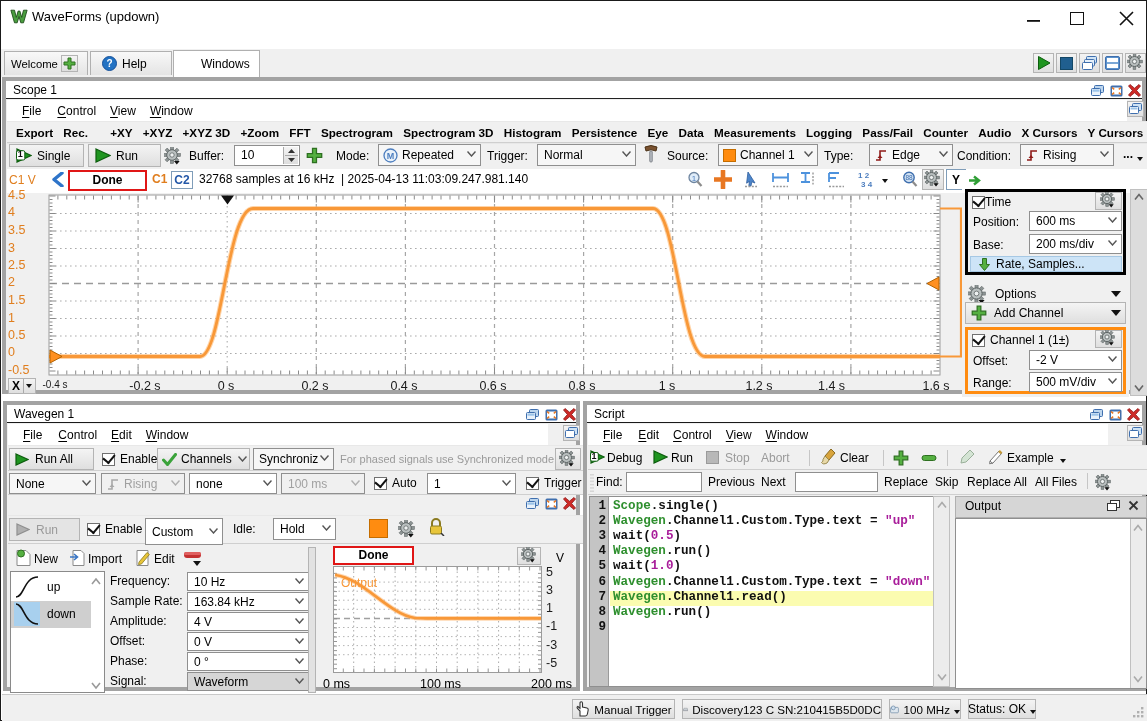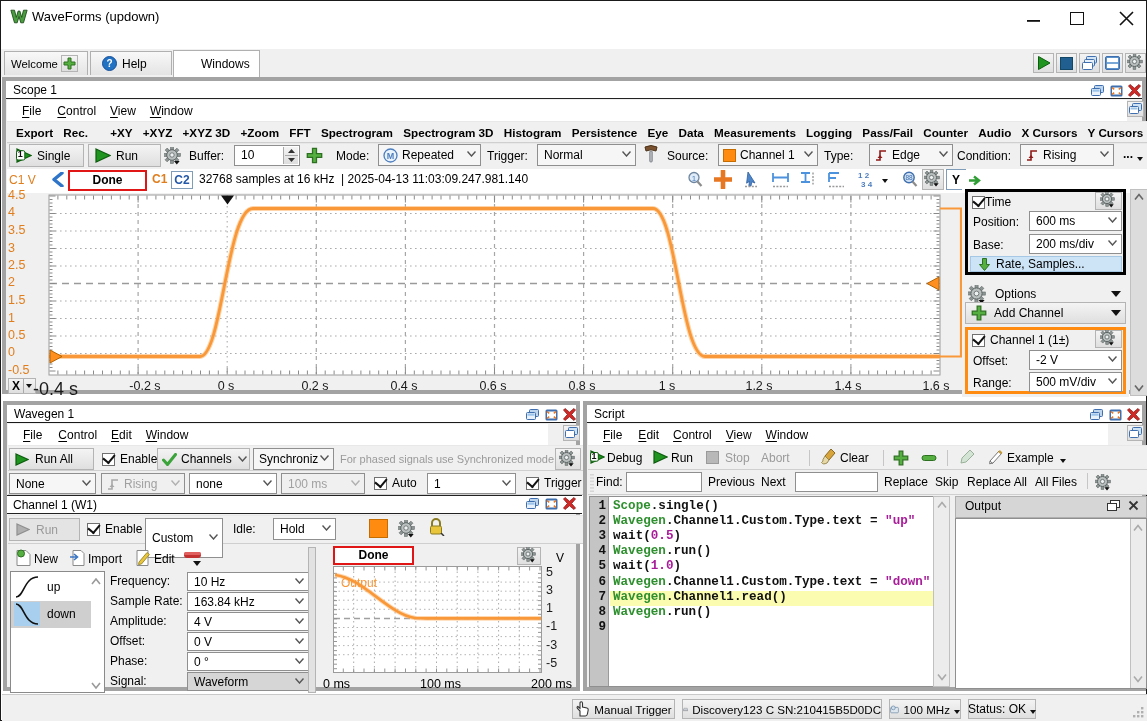--- a/index.html
+++ b/index.html
@@ -367,30 +367,30 @@
       <div class="abs" style="left:2px;top:212px;width:30px;color:#e07e1e;font-size:12.5px">1.5</div>
       <div class="abs" style="left:2px;top:230px;width:30px;color:#e07e1e;font-size:12.5px">1</div>
       <div class="abs" style="left:2px;top:247px;width:30px;color:#e07e1e;font-size:12.5px">0.5</div>
       <div class="abs" style="left:2px;top:264px;width:30px;color:#e07e1e;font-size:12.5px">0</div>
       <div class="abs" style="left:2px;top:282px;width:30px;color:#e07e1e;font-size:12.5px">-0.5</div>
       <div class="abs btn" style="left:2px;top:297px;width:28px;height:16px;padding:0">
         <b style="font-size:12px">X</b>
         <span style="width:1px;height:14px;background:#aaa;margin:0 2px 0 3px"></span>
         <span class="caret-d" style="border-top-width:4px;border-left-width:3.5px;border-right-width:3.5px"></span>
       </div>
-      <div class="abs" style="left:27px;top:298px;width:60px;text-align:left;font-size:18px;color:#1a1a1a">-0.4 s</div>
+      <div class="abs" style="left:19px;top:298px;width:60px;text-align:center;font-size:10px;color:#1a1a1a">-0.4 s</div>
       <div class="abs" style="left:109px;top:298px;width:60px;text-align:center;font-size:12.5px;color:#1a1a1a">-0.2 s</div>
       <div class="abs" style="left:190px;top:298px;width:60px;text-align:center;font-size:12.5px;color:#1a1a1a">0 s</div>
       <div class="abs" style="left:279px;top:298px;width:60px;text-align:center;font-size:12.5px;color:#1a1a1a">0.2 s</div>
       <div class="abs" style="left:368px;top:298px;width:60px;text-align:center;font-size:12.5px;color:#1a1a1a">0.4 s</div>
       <div class="abs" style="left:457px;top:298px;width:60px;text-align:center;font-size:12.5px;color:#1a1a1a">0.6 s</div>
       <div class="abs" style="left:546px;top:298px;width:60px;text-align:center;font-size:12.5px;color:#1a1a1a">0.8 s</div>
       <div class="abs" style="left:631px;top:298px;width:60px;text-align:center;font-size:12.5px;color:#1a1a1a">1 s</div>
       <div class="abs" style="left:723px;top:298px;width:60px;text-align:center;font-size:12.5px;color:#1a1a1a">1.2 s</div>
-      <div class="abs" style="left:812px;top:298px;width:60px;text-align:center;font-size:12.5px;color:#1a1a1a">1.4 s</div>
+      <div class="abs" style="left:812px;top:298px;width:60px;text-align:left;font-size:12.5px;color:#1a1a1a">1.4 s</div>
       <div class="abs" style="left:900px;top:298px;width:60px;text-align:center;font-size:12.5px;color:#1a1a1a">1.6 s</div>
       <div class="abs" style="left:956px;top:89px;width:167px;height:227px;background:#f0f0f0"></div>
       <div class="abs" style="left:956px;top:89px;width:167px;height:23px;background:#fff"></div>
       <svg class="abs" style="left:962px;top:94px" width="15" height="11" viewBox="0 0 15 11">
         <path d="M1,5.5 h8 M6,1.5 l5,4 l-5,4" fill="none" stroke="#2f9e35" stroke-width="2.4"></path>
       </svg>
       <div class="abs" style="left:1124px;top:108px;width:18px;height:207px;background:#dcdcdc;border:1px solid #c0c0c0"></div>
       <svg class="abs" style="left:1128px;top:112px" width="10" height="8" viewBox="0 0 10 8">
         <path d="M1,6.5 L5,1.5 L9,6.5" fill="none" stroke="#666" stroke-width="1.6"></path>
       </svg>
@@ -629,23 +629,20 @@
         <span class="cv">
           <svg width="9" height="6" viewBox="0 0 9 6">
             <path d="M0.5,0.5 L4.5,5 L8.5,0.5" fill="none" stroke="#555" stroke-width="1.4"></path>
           </svg>
         </span>
       </div>
       <div class="abs row" style="left:519px;top:71px;gap:5px">
         <span class="chk c"></span>
         <span style="font-size:12px">Trigger</span>
       </div>
-      <div class="abs" style="left:0px;top:90px;width:575px;height:19px;background:#fff;border-top:1px solid #222;border-bottom:1px solid #222">
-        <span style="position:absolute;left:6px;top:2px">Channel 1 (W1)</span>
-      </div>
       <svg class="abs" style="left:519px;top:93px" width="13" height="12" viewBox="0 0 13 12">
         <rect x="3.5" y="0.5" width="9" height="7" rx="1" fill="#bdd6ee" stroke="#3f6fae"></rect>
         <rect x="0.5" y="3.5" width="9" height="7" rx="1" fill="#e8f1fa" stroke="#3f6fae"></rect>
         <rect x="1.5" y="4.5" width="7" height="2.2" fill="#9cc3e8"></rect>
       </svg>
       <svg class="abs" style="left:538px;top:93px" width="13" height="12" viewBox="0 0 13 12">
         <rect x="0.5" y="0.5" width="12" height="11" rx="1.5" fill="#3f6fae"></rect>
         <rect x="2" y="2.5" width="9" height="7" rx="1" fill="#fff"></rect>
         <path d="M2,2.5 l2.2,1.8 M11,2.5 l-2.2,1.8 M2,9.5 l2.2,-1.8 M11,9.5 l-2.2,-1.8" stroke="#e87722" stroke-width="1.6"></path>
       </svg>
@@ -656,21 +653,21 @@
       <div class="abs btn" style="left:2px;top:113px;width:71px;height:23px;justify-content:flex-start;padding-left:6px;gap:6px;background:#e4e4e4">
         <svg width="14" height="13" viewBox="0 0 15 14">
           <path d="M1,1 L14,7 L1,13 z" fill="#b0b0b0" stroke="#8f8f8f" stroke-width="1.2"></path>
         </svg>
         <span style="color:#9a9a9a">Run</span>
       </div>
       <div class="abs row" style="left:80px;top:117px;gap:5px">
         <span class="chk c"></span>
         <span style="font-size:12px">Enable</span>
       </div>
-      <div class="abs combo" style="left:138px;top:113px;width:78px;height:40px;background:#fff">
+      <div class="abs combo" style="left:138px;top:113px;width:78px;height:27px;background:#fff">
         <span style="padding-left:6px;color:#000;font-size:12px;white-space:nowrap;overflow:hidden;flex:1 1 auto;min-width:0;margin-right:15px">Custom</span>
         <span class="cv">
           <svg width="9" height="6" viewBox="0 0 9 6">
             <path d="M0.5,0.5 L4.5,5 L8.5,0.5" fill="none" stroke="#555" stroke-width="1.4"></path>
           </svg>
         </span>
       </div>
       <span class="abs" style="left:226px;top:117px">Idle:</span>
       <div class="abs combo" style="left:266px;top:113px;width:63px;height:22px;background:#fff">
         <span style="padding-left:6px;color:#000;font-size:12px;white-space:nowrap;overflow:hidden;flex:1 1 auto;min-width:0;margin-right:15px">Hold</span>

